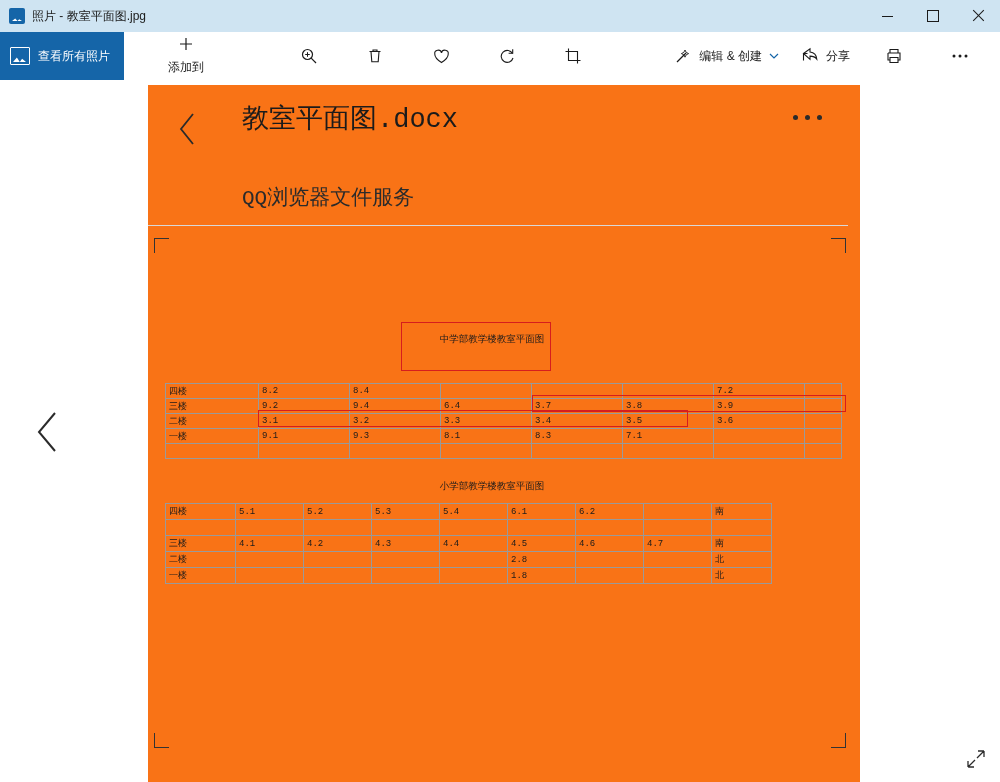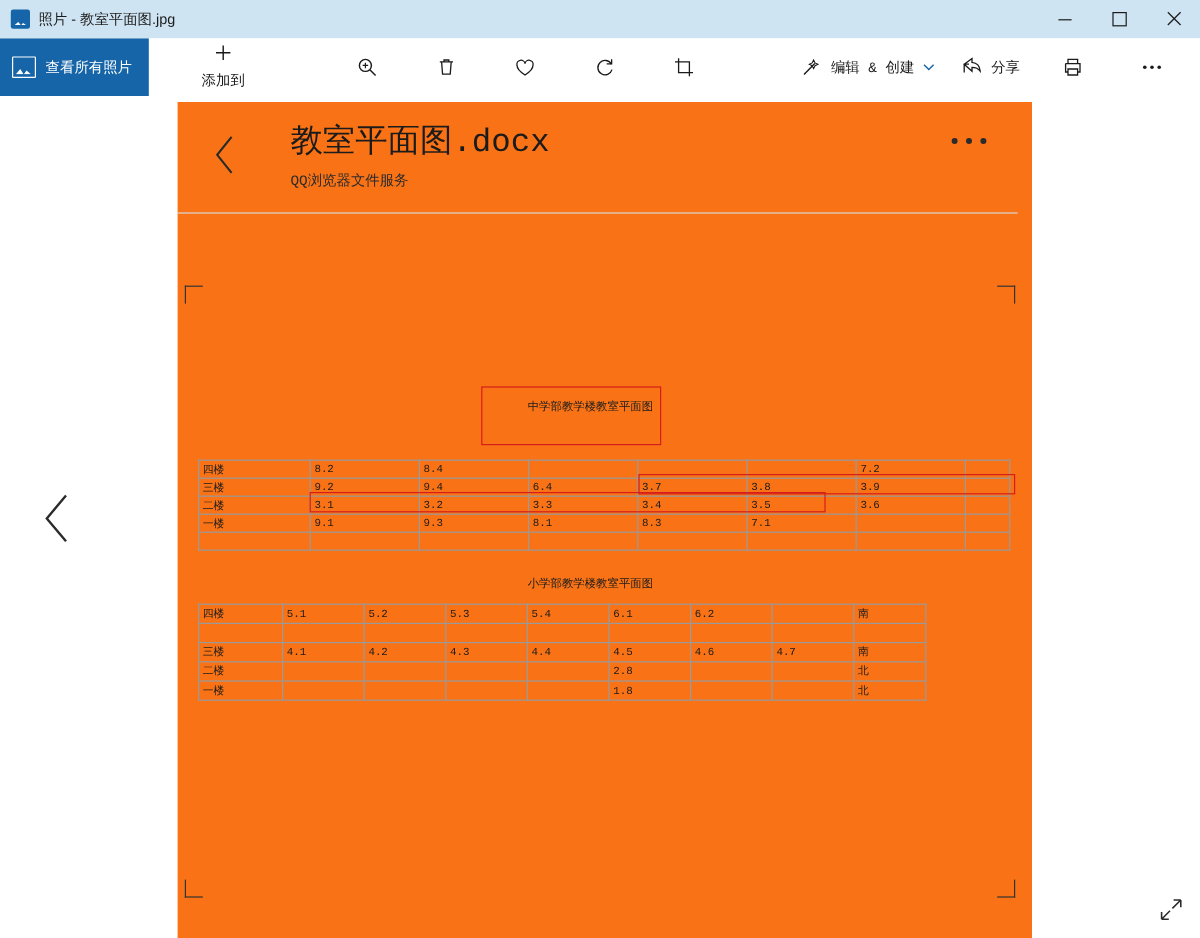--- a/index.html
+++ b/index.html
@@ -78,21 +78,20 @@
   .glyph-close:after  { transform: rotate(-45deg); }
 
   
   #cmdbar {
     height: 48px;
     background: #ffffff;
     display: flex;
     align-items: stretch;
     position: relative;
     border-bottom: 1px solid #ffffff;
-    font-family: Liberation Mono, monospace;
   }
   #see-all {
     background: #1565a8;
     color: #ffffff;
     display: flex;
     align-items: center;
     padding: 0 14px 0 10px;
     font-size: 12px;
     gap: 8px;
     flex: 0 0 auto;
@@ -175,23 +174,24 @@
     color: #2b2b2b;
   }
   #doc-title {
     margin-left: 94px;
     font-size: 27px;
     color: #1b1b1b;
     line-height: 34px;
   }
   #doc-subtitle {
     margin-left: 94px;
-    font-size: 12px;
+    font-size: 21px;
     color: #2b2b2b;
     line-height: 28px;
+    margin-top: 48px;
   }
   #doc-ellipsis {
     position: absolute;
     right: 38px;
     top: 30px;
     display: flex;
     gap: 7px;
   }
   #doc-ellipsis i {
     width: 5px; height: 5px; border-radius: 50%;

